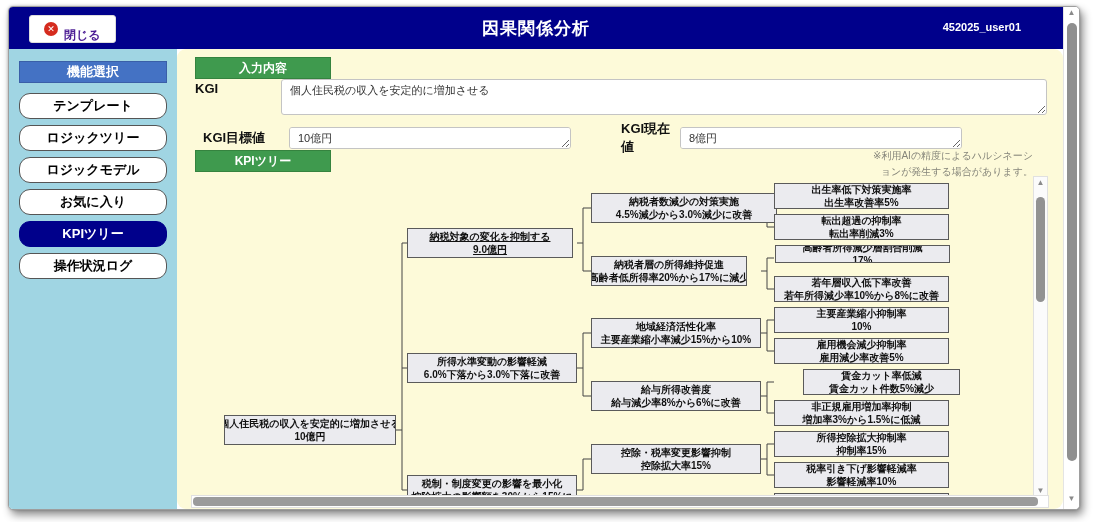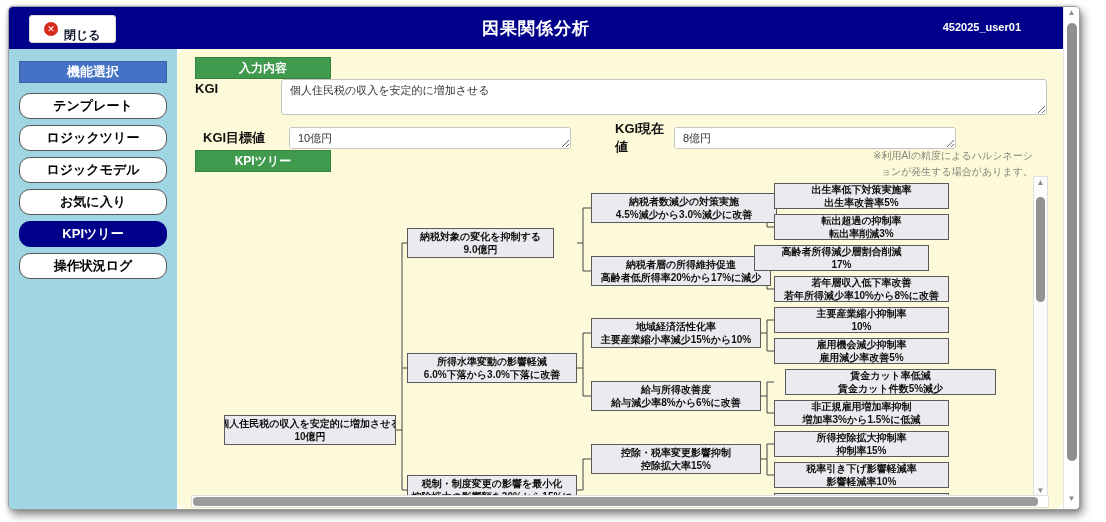--- a/index.html
+++ b/index.html
@@ -6,21 +6,21 @@
   .canvas{position:relative;width:1106px;height:522px;background:#fff;overflow:hidden;}
   .window{position:absolute;left:8px;top:6px;width:1070px;height:502px;background:#fff;
           border:1px solid #9e9e9e;border-radius:5px;overflow:hidden;
           box-shadow:3px 5px 9px rgba(0,0,0,.45),0 0 3px rgba(0,0,0,.25);}
   
   .header{position:absolute;left:0;top:0;width:1054px;height:42px;background:#00008B;}
   .close-btn{position:absolute;left:20px;top:8px;height:26px;background:#fff;border:1px solid #ddd;
              border-radius:3px;display:flex;align-items:center;gap:6px;padding:0 14px;cursor:pointer;}
   .close-ico{width:14px;height:14px;border-radius:50%;background:#D52B1E;color:#fff;font-size:9px;
              font-weight:bold;display:flex;align-items:center;justify-content:center;line-height:1;}
-  .close-txt{font-size:12px;font-weight:bold;color:#0f172a;margin-top:13px;}
+  .close-txt{font-size:12px;font-weight:bold;color:#4c1d95;margin-top:13px;}
   .title{position:absolute;left:0;top:0;width:100%;height:42px;display:flex;align-items:center;
          justify-content:center;color:#fff;font-size:17px;font-weight:bold;letter-spacing:1px;}
   .user{position:absolute;right:42px;top:14px;color:#fff;font-size:11px;font-weight:bold;}
   
   .app-body{position:absolute;left:0;top:42px;width:1054px;height:460px;display:flex;}
   .sidebar{width:168px;height:100%;background:#A0D5E3;flex:none;}
   .side-section{margin:12px 10px 10px;height:20px;background:#4472C4;border:1px solid #3a5fa8;
                 color:#fff;font-size:13px;font-weight:bold;display:flex;align-items:center;justify-content:center;}
   .side-btn{margin:6px 10px;height:24px;background:#fff;border:1px solid #555;border-radius:11px;
             color:#000;font-size:13px;font-weight:bold;display:flex;align-items:center;justify-content:center;cursor:pointer;}
@@ -31,21 +31,21 @@
          color:#fff;font-size:12px;font-weight:bold;display:flex;align-items:center;justify-content:center;}
   .badge.b1{top:8px;} .badge.b2{top:101px;}
   .lab{font-size:13px;font-weight:bold;color:#111;}
   .kgi-row{position:absolute;left:18px;top:30px;right:16px;display:flex;}
   .kgi-row .lab{width:86px;padding-top:2px;flex:none;}
   textarea{font-family:inherit;font-size:11px;color:#333;background:#fff;border:1px solid #c4c4c4;
            border-radius:3px;padding:3px 8px;box-sizing:border-box;outline:none;}
   .ta-kgi{flex:1;height:36px;resize:both;}
   .row2{position:absolute;left:18px;top:71px;display:flex;align-items:center;}
   .row2 .lab1{width:86px;flex:none;padding-left:8px;}
-  .row2 .lab2{width:59px;margin-left:8px;flex:none;padding-left:36px;}
+  .row2 .lab2{width:59px;margin-left:14px;flex:none;padding-left:36px;}
   .ta-s{width:282px;height:22px;resize:both;}
   .note{position:absolute;right:30px;top:99px;text-align:right;font-size:10px;line-height:1.55;color:#85857a;}
   
   .tree{position:absolute;left:16px;top:127px;width:838px;height:319px;overflow:hidden;}
   .tree svg{position:absolute;left:0;top:0;}
   .node{position:absolute;background:#EBEBEF;border:1px solid #5a5a5a;box-sizing:border-box;
         display:flex;flex-direction:column;align-items:center;justify-content:center;
         font-size:10px;font-weight:bold;color:#111;line-height:1.35;text-align:center;white-space:nowrap;overflow:hidden;}
   
   .sb-arrow{color:#8a8a8a;font-size:8px;line-height:12px;text-align:center;height:12px;width:100%;}
@@ -110,37 +110,37 @@
         </div>
 
         <div class="tree" id="tree">
           <svg id="tree-svg" width="838" height="319">
               <path d="M203 254H209M209 67V314M209 67H214M209 192H214M209 314H214M384 67H390M390 32V95M390 32H398M390 95H398M384 192H390M390 157V220M390 157H398M390 220H398M384 314H390M390 283V314M390 283H398M568 32H574M574 20V51M574 20H581M574 51H581M568 95H574M574 82V113M574 82H581M574 113H581M568 157H574M574 144V175M574 144H581M574 175H581M568 220H574M574 206V237M574 206H581M574 237H581M568 283H574M574 268V299M574 268H581M574 299H581" fill="none" stroke="#444" stroke-width="1"></path>
             </svg>
         <div class="node" style="left: 31px; top: 239px; width: 172px; height: 30px;">
               <span>個人住民税の収入を安定的に増加させる</span>
               <span>10億円</span>
             </div>
-            <div class="node" style="left: 214px; top: 52px; width: 147px; height: 30px;">
+            <div class="node" style="left: 214px; top: 52px; width: 166px; height: 30px; text-decoration: underline;">
               <span>納税対象の変化を抑制する</span>
               <span>9.0億円</span>
             </div>
             <div class="node" style="left: 214px; top: 177px; width: 170px; height: 30px;">
               <span>所得水準変動の影響軽減</span>
               <span>6.0%下落から3.0%下落に改善</span>
             </div>
             <div class="node" style="left: 214px; top: 299px; width: 170px; height: 30px;">
               <span>税制・制度変更の影響を最小化</span>
               <span>控除拡大の影響額を30%から15%に</span>
             </div>
             <div class="node" style="left: 398px; top: 17px; width: 186px; height: 30px;">
               <span>納税者数減少の対策実施</span>
               <span>4.5%減少から3.0%減少に改善</span>
             </div>
-            <div class="node" style="left: 398px; top: 80px; width: 180px; height: 30px;">
+            <div class="node" style="left: 398px; top: 80px; width: 156px; height: 30px;">
               <span>納税者層の所得維持促進</span>
               <span>高齢者低所得率20%から17%に減少</span>
             </div>
             <div class="node" style="left: 398px; top: 142px; width: 170px; height: 30px;">
               <span>地域経済活性化率</span>
               <span>主要産業縮小率減少15%から10%</span>
             </div>
             <div class="node" style="left: 398px; top: 205px; width: 170px; height: 30px;">
               <span>給与所得改善度</span>
               <span>給与減少率8%から6%に改善</span>
@@ -150,37 +150,37 @@
               <span>控除拡大率15%</span>
             </div>
             <div class="node" style="left: 581px; top: 7px; width: 175px; height: 26px;">
               <span>出生率低下対策実施率</span>
               <span>出生率改善率5%</span>
             </div>
             <div class="node" style="left: 581px; top: 38px; width: 175px; height: 26px;">
               <span>転出超過の抑制率</span>
               <span>転出率削減3%</span>
             </div>
-            <div class="node" style="left: 561px; top: 69px; width: 175px; height: 26px;">
+            <div class="node" style="left: 582px; top: 69px; width: 175px; height: 18px;">
               <span>高齢者所得減少層割合削減</span>
               <span>17%</span>
             </div>
             <div class="node" style="left: 581px; top: 100px; width: 175px; height: 26px;">
               <span>若年層収入低下率改善</span>
               <span>若年所得減少率10%から8%に改善</span>
             </div>
             <div class="node" style="left: 581px; top: 131px; width: 175px; height: 26px;">
               <span>主要産業縮小抑制率</span>
               <span>10%</span>
             </div>
             <div class="node" style="left: 581px; top: 162px; width: 175px; height: 26px;">
               <span>雇用機会減少抑制率</span>
               <span>雇用減少率改善5%</span>
             </div>
-            <div class="node" style="left: 592px; top: 193px; width: 211px; height: 26px;">
+            <div class="node" style="left: 610px; top: 193px; width: 157px; height: 26px;">
               <span>賃金カット率低減</span>
               <span>賃金カット件数5%減少</span>
             </div>
             <div class="node" style="left: 581px; top: 224px; width: 175px; height: 26px;">
               <span>非正規雇用増加率抑制</span>
               <span>増加率3%から1.5%に低減</span>
             </div>
             <div class="node" style="left: 581px; top: 255px; width: 175px; height: 26px;">
               <span>所得控除拡大抑制率</span>
               <span>抑制率15%</span>

